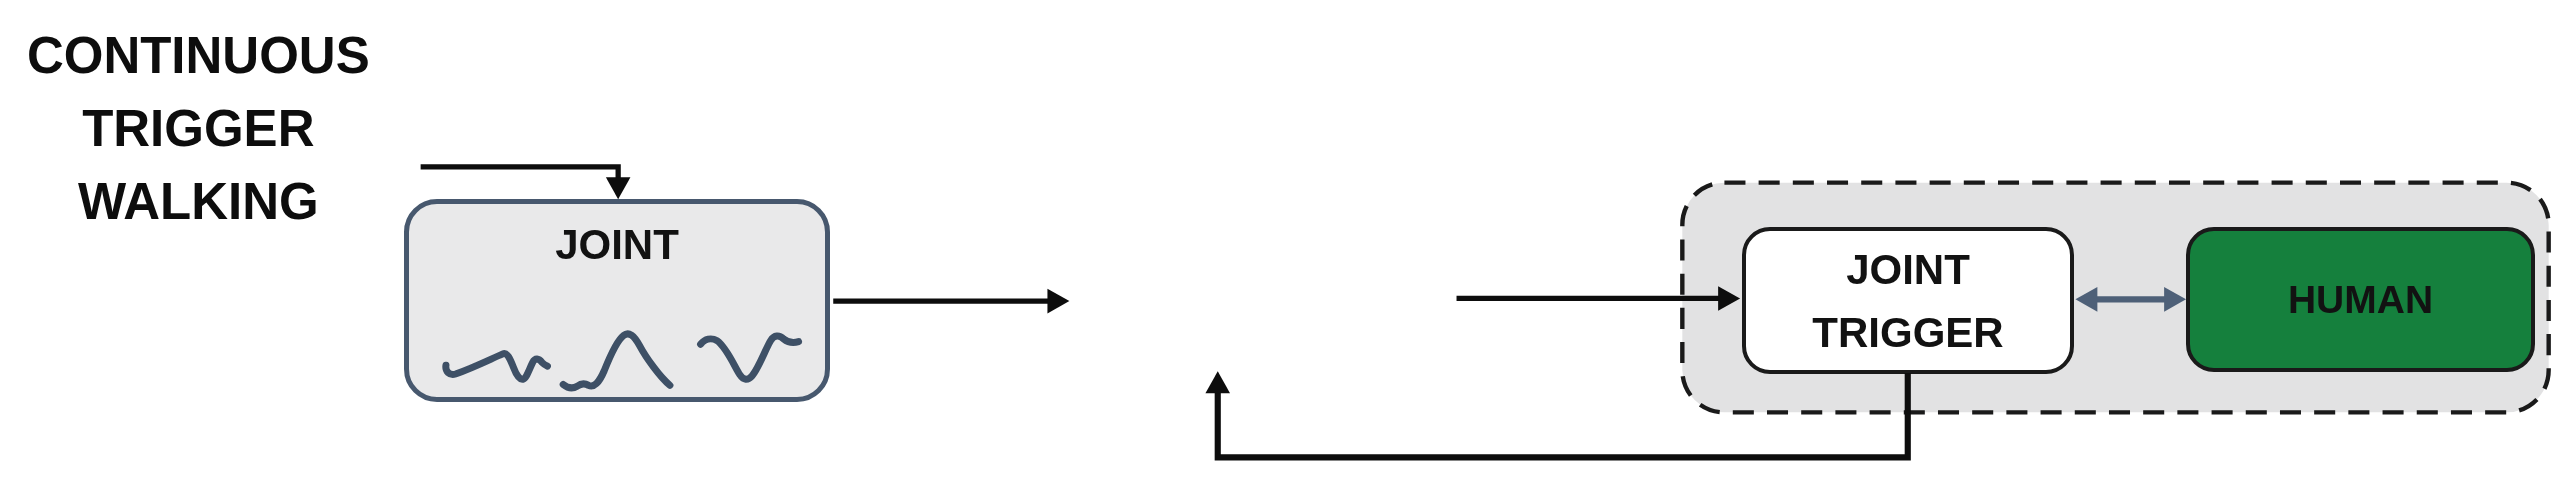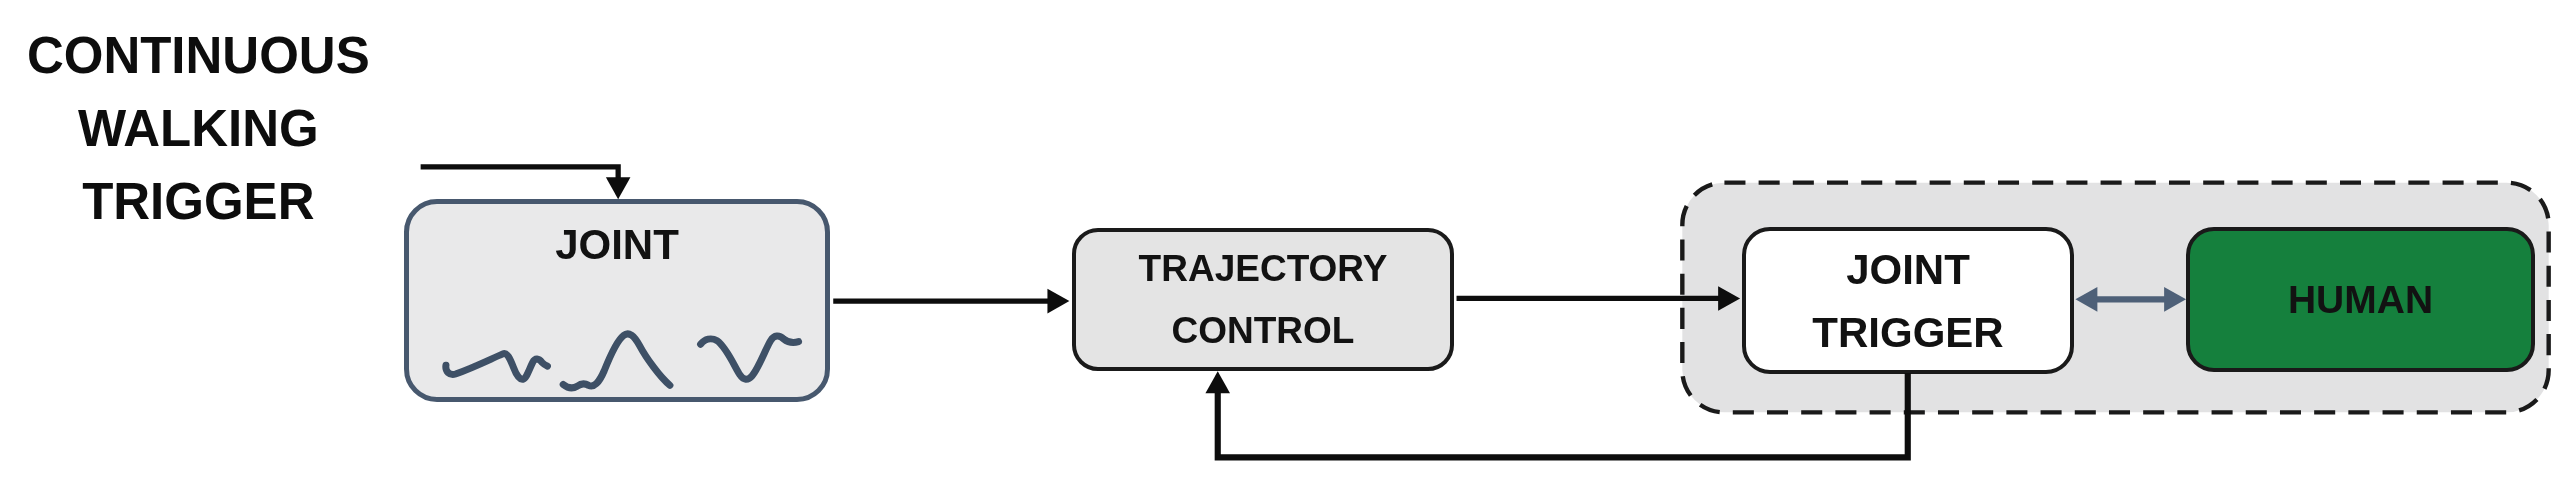--- a/index.html
+++ b/index.html
@@ -55,39 +55,35 @@
     pointer-events:none;z-index:6;
   }
 </style>
 </head>
 <body>
 
 <div class="canvas">
 
   <div class="trigger-label">
     <div>CONTINUOUS</div>
+    <div>TRIGGER</div>
     <div>WALKING</div>
-    <div>TRIGGER</div>
   </div>
 
   <div class="node node-kinematics">
     <div>JOINT</div>
     <svg class="waves" viewBox="0 0 473 120">
       <g fill="none" stroke="#3e5066" stroke-width="8" stroke-linecap="round" stroke-linejoin="round">
         <path d="M 41 86 C 40 93, 45 98, 52 96 C 72 89, 92 79, 106 73 C 111 71, 114 78, 118 88 C 121 96, 125 103, 129 102 C 133 101, 136 91, 140 83 C 143 77, 147 78, 151 83 C 153 85, 155 86, 157 87"></path>
         <path d="M 175 108 C 180 112, 186 113, 191 110 C 195 107, 199 106, 204 109 C 210 112, 216 106, 222 92 C 228 77, 236 58, 244 52 C 250 47, 256 52, 262 63 C 270 78, 286 100, 297 109"></path>
         <path d="M 332 62 C 337 56, 344 54, 351 58 C 362 66, 371 88, 377 97 C 381 103, 386 104, 391 98 C 399 88, 406 68, 412 58 C 416 51, 422 51, 427 56 C 432 60, 438 61, 444 59"></path>
       </g>
     </svg>
   </div>
 
-  <div class="node node-trajectory">
-    <div>TRAJECTORY</div>
-    <div>CONTROL</div>
-  </div>
 
   <div class="hil-group">
     <svg class="hil-bg" width="873" height="235" viewBox="0 0 994 268">
       <rect x="3" y="3" width="988" height="262" rx="48" ry="48" fill="#e2e2e3" stroke="#1a1a1a" stroke-width="5" stroke-dasharray="24 15"></rect>
     </svg>
     <div class="node node-actuator">
       <div>JOINT</div>
       <div>TRIGGER</div>
     </div>
     <div class="node node-human">

